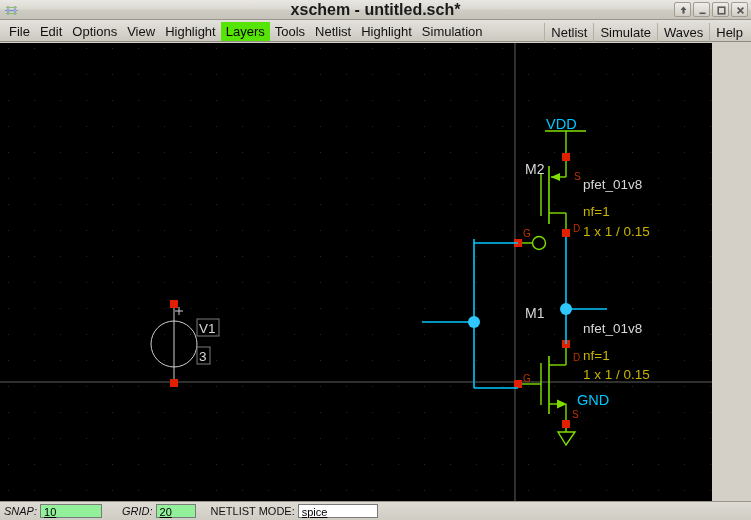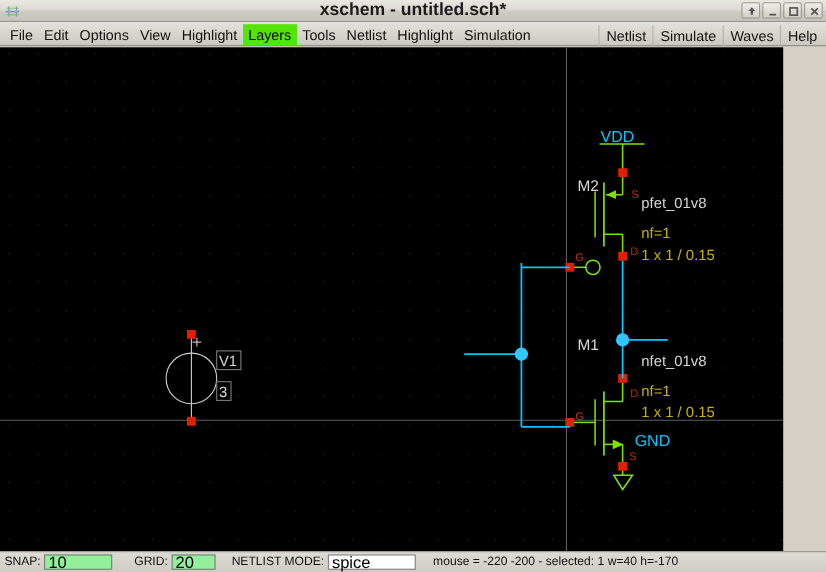--- a/index.html
+++ b/index.html
@@ -80,26 +80,27 @@
 
   
   .statusbar {
     position: absolute; left: 0; top: 501px; width: 751px; height: 19px;
     background: linear-gradient(to bottom, #dedbd4, #cfccc4);
     border-top: 1px solid #9a968d;
     box-sizing: border-box;
     display: flex; align-items: center;
     font-size: 11px; color: #111;
   }
-  .sb-label { margin-left: 4px; white-space: nowrap; }
+  .sb-label { margin-left: 4px; white-space: nowrap; font-style: italic; }
   .sb-field {
     background: #93f09a; border: 1px solid #7a7a7a;
-    height: 14px; line-height: 14px; font-size: 15px;
+    height: 14px; line-height: 14px; font-size: 11px;
     padding: 0 3px; margin-left: 3px; box-sizing: border-box;
     color: #000;
+    text-decoration: underline;
   }
   .sb-field.snap { width: 62px; }
   .sb-field.grid { width: 40px; }
   .sb-field.white {
     background: #ffffff; border: 1px solid #7a7a7a;
     width: 80px; 
   }
   .sb-gap { width: 16px; }
   .sb-mouse { margin-left: 16px; white-space: nowrap; }
   .sb-netlistlbl { margin-left: 15px; }
@@ -290,16 +291,15 @@
   </div>
 
   <div class="statusbar">
     <span class="sb-label">SNAP:</span>
     <span class="sb-field snap">10</span>
     <span class="sb-gap"></span>
     <span class="sb-label">GRID:</span>
     <span class="sb-field grid">20</span>
     <span class="sb-netlistlbl">NETLIST MODE:</span>
     <span class="sb-field white">spice</span>
-    <span class="sb-mouse">mouse = -220 -200 - selected: 1 w=40 h=-170</span>
   </div>
 
 </div>
 
 </body></html>

